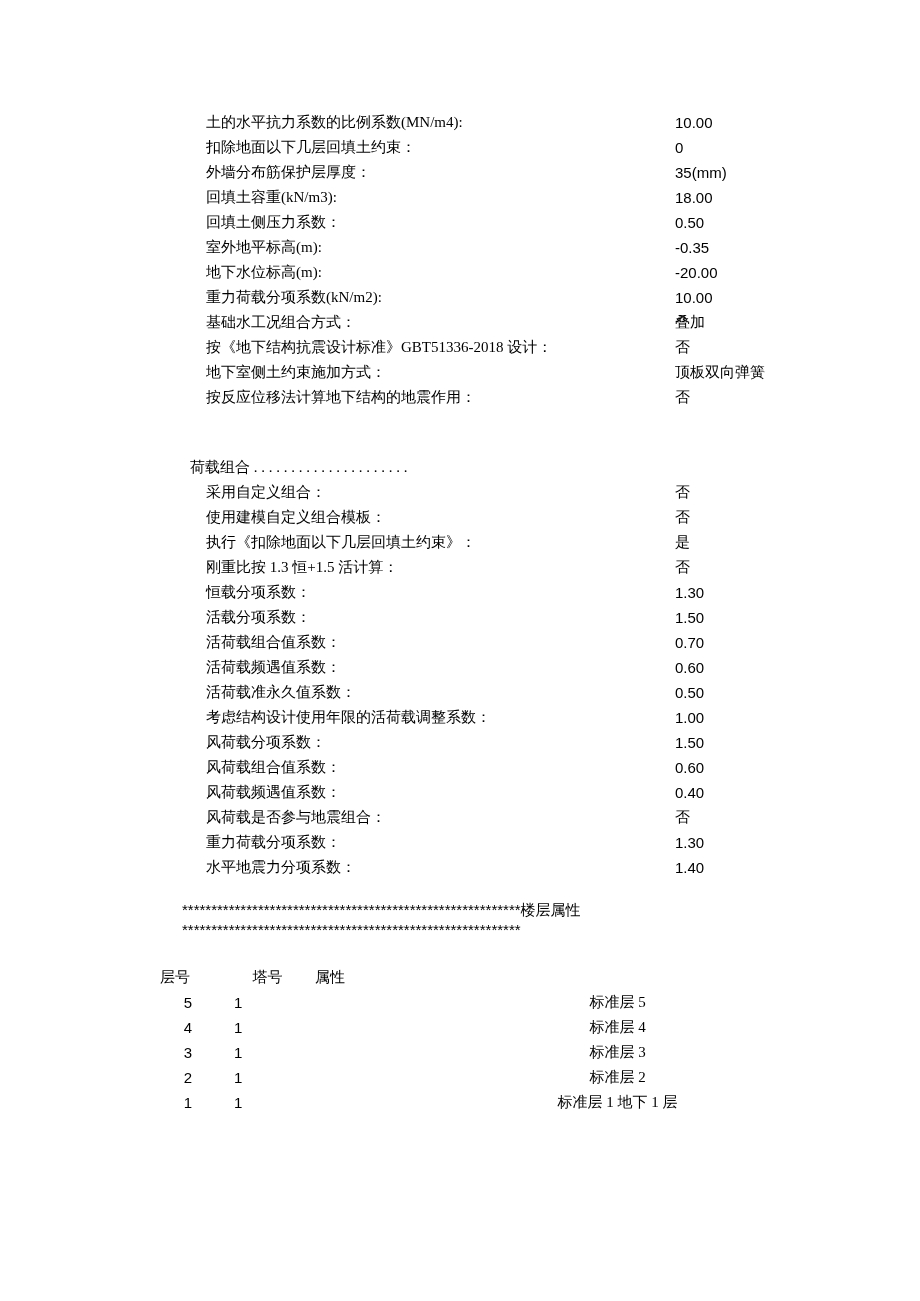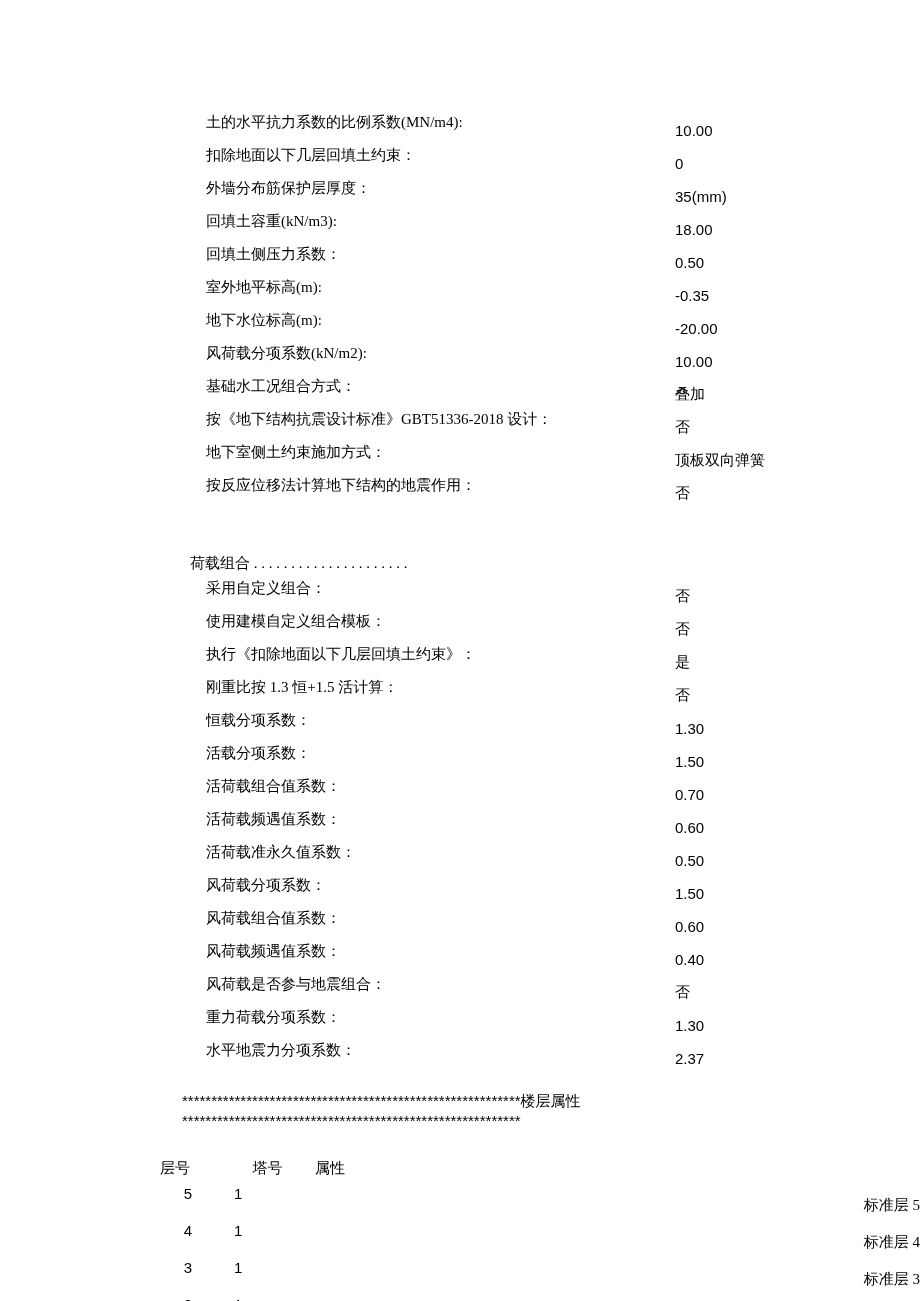--- a/index.html
+++ b/index.html
@@ -20,21 +20,20 @@
       line-height: 25px;
       min-height: 25px;
     }
     .indent1 { padding-left: 0; }
     .indent2 { padding-left: 16px; gap: 36px; }
     .label { flex: 1; }
     .value {
       width: 100px;
       text-align: left;
       flex-shrink: 0;
-      margin-top: 8px;
     }
     .section-header {
       line-height: 25px;
       margin-top: 45px;
     }
     .stars-line {
       line-height: 20px;
       word-break: break-all;
       margin-top: 20px;
       padding-left: -8px;
@@ -48,21 +47,21 @@
     }
     .table-row {
       display: flex;
       line-height: 25px;
     }
     .col-h1 { width: 65px; text-align: left; padding-left: 5px; }
     .col-h2 { width: 95px; text-align: center; }
     .col-h3 { flex: 1; text-align: left; }
     .col1 { width: 65px; text-align: right; padding-right: 28px; font-family: Arial, sans-serif; }
     .col2 { width: 95px; text-align: left; padding-left: 14px; font-family: Arial, sans-serif; }
-    .col3 { flex: 1; text-align: right; margin-top: 12px; }
+    .col3 { flex: 1; text-align: center; }
     .num { font-family: Arial, sans-serif; }
   </style>
 </head>
 <body>
 
 <div class="content">
 
   <div>
     <div class="row indent2">
         <span class="label">土的水平抗力系数的比例系数(MN/m4):</span>
@@ -86,21 +85,21 @@
       </div>
     <div class="row indent2">
         <span class="label">室外地平标高(m):</span>
         <span class="value num">-0.35</span>
       </div>
     <div class="row indent2">
         <span class="label">地下水位标高(m):</span>
         <span class="value num">-20.00</span>
       </div>
     <div class="row indent2">
-        <span class="label">风荷载分项系数(kN/m2):</span>
+        <span class="label">重力荷载分项系数(kN/m2):</span>
         <span class="value num">10.00</span>
       </div>
     <div class="row indent2">
         <span class="label">基础水工况组合方式：</span>
         <span class="value">叠加</span>
       </div>
     <div class="row indent2">
         <span class="label">按《地下结构抗震设计标准》GBT51336-2018 设计：</span>
         <span class="value">否</span>
       </div>
@@ -147,20 +146,24 @@
       </div>
     <div class="row indent2">
         <span class="label">活荷载频遇值系数：</span>
         <span class="value num">0.60</span>
       </div>
     <div class="row indent2">
         <span class="label">活荷载准永久值系数：</span>
         <span class="value num">0.50</span>
       </div>
     <div class="row indent2">
+        <span class="label">考虑结构设计使用年限的活荷载调整系数：</span>
+        <span class="value num">1.00</span>
+      </div>
+    <div class="row indent2">
         <span class="label">风荷载分项系数：</span>
         <span class="value num">1.50</span>
       </div>
     <div class="row indent2">
         <span class="label">风荷载组合值系数：</span>
         <span class="value num">0.60</span>
       </div>
     <div class="row indent2">
         <span class="label">风荷载频遇值系数：</span>
         <span class="value num">0.40</span>
@@ -168,21 +171,21 @@
     <div class="row indent2">
         <span class="label">风荷载是否参与地震组合：</span>
         <span class="value">否</span>
       </div>
     <div class="row indent2">
         <span class="label">重力荷载分项系数：</span>
         <span class="value num">1.30</span>
       </div>
     <div class="row indent2">
         <span class="label">水平地震力分项系数：</span>
-        <span class="value num">2.37</span>
+        <span class="value num">1.40</span>
       </div>
   </div>
 
   <div class="stars-line">**********************************************************楼层属性</div>
   <div class="stars-line" style="margin-top:0">**********************************************************</div>
 
 </div>
 
 <div class="table-area">
   <div class="table-row">

